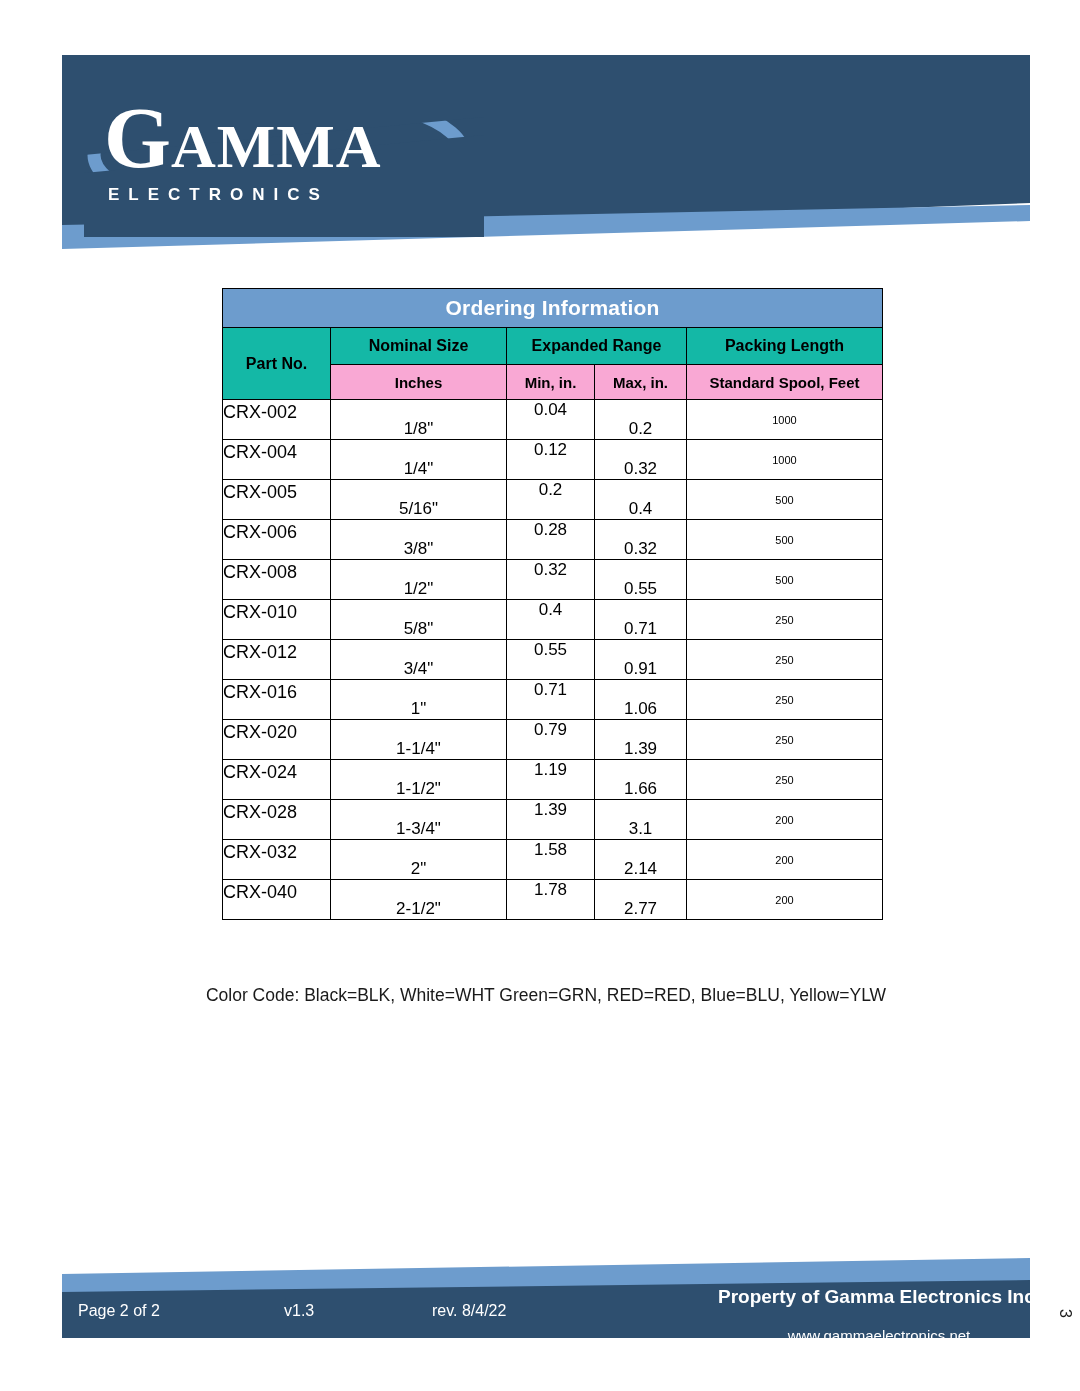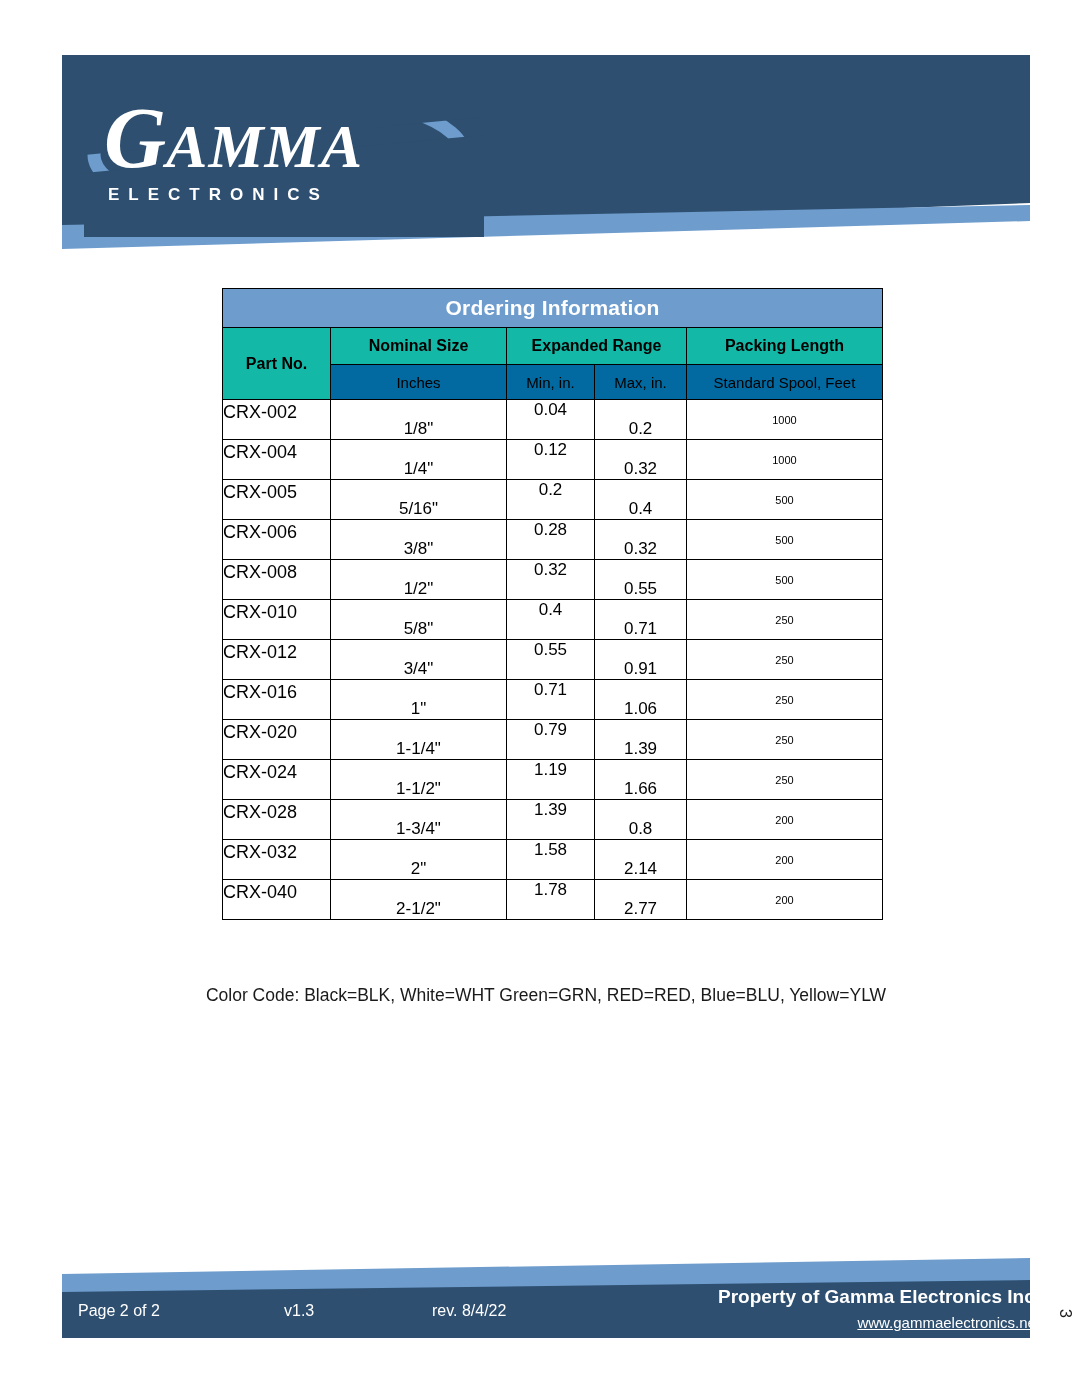--- a/index.html
+++ b/index.html
@@ -68,21 +68,20 @@
     top: 22px;
     width: 400px;
     height: 160px;
   }
   .logo svg { display: block; }
   .logo-word {
     position: absolute;
     left: 20px;
     top: 18px;
     font-family: "Liberation Serif", serif;
-    font-style: italic;
     font-weight: bold;
     color: #ffffff;
     font-size: 0px;
     text-align: right;
   }
   .logo-g {
     font-size: 86px;
     line-height: 86px;
   }
   .logo-amma {
@@ -131,23 +130,23 @@
   .hdr {
     text-align: center;
     font-size: 16px;
     font-weight: bold;
     height: 36px;
     background: #14b8a6;
   }
   .hdr-small {
     text-align: center;
     font-size: 15px;
-    font-weight: normal;
+    font-weight: bold;
     height: 34px;
-    background: #0369a1;
+    background: #f9a8d4;
   }
   .cell-part {
     font-size: 18px;
     padding-left: 6px;
     vertical-align: top;
     height: 39px;
     line-height: 24px;
     margin-top: 24px;
   }
   .cell-nom {
@@ -218,31 +217,31 @@
     color: #ffffff;
     font-size: 16px;
   }
   .f-page { left: 16px; }
   .f-ver  { left: 222px; }
   .f-rev  { left: 370px; }
   .footer-right {
     position: absolute;
     right: 18px;
     top: 28px;
-    text-align: right;
+    text-align: center;
     color: #ffffff;
   }
   .footer-prop {
     font-size: 19px;
     font-weight: bold;
   }
   .footer-url {
     font-size: 15px;
     text-decoration: underline;
-    margin-top: 6px;
+    margin-top: 19px;
   }
   .page-num-side {
     position: absolute;
     right: 6px;
     top: 1318px;
     font-size: 16px;
     color: #1a1a1a;
     transform: rotate(90deg);
     transform-origin: right top;
   }
@@ -363,21 +362,21 @@
         <td class="cell-part">CRX-024</td>
         <td class="cell-nom">1-1/2"</td>
         <td class="cell-min">1.19</td>
         <td class="cell-max">1.66</td>
         <td class="cell-pack">250</td>
       </tr>
       <tr>
         <td class="cell-part">CRX-028</td>
         <td class="cell-nom">1-3/4"</td>
         <td class="cell-min">1.39</td>
-        <td class="cell-max">0.8</td>
+        <td class="cell-max">3.1</td>
         <td class="cell-pack">200</td>
       </tr>
       <tr>
         <td class="cell-part">CRX-032</td>
         <td class="cell-nom">2"</td>
         <td class="cell-min">1.58</td>
         <td class="cell-max">2.14</td>
         <td class="cell-pack">200</td>
       </tr>
       <tr>

